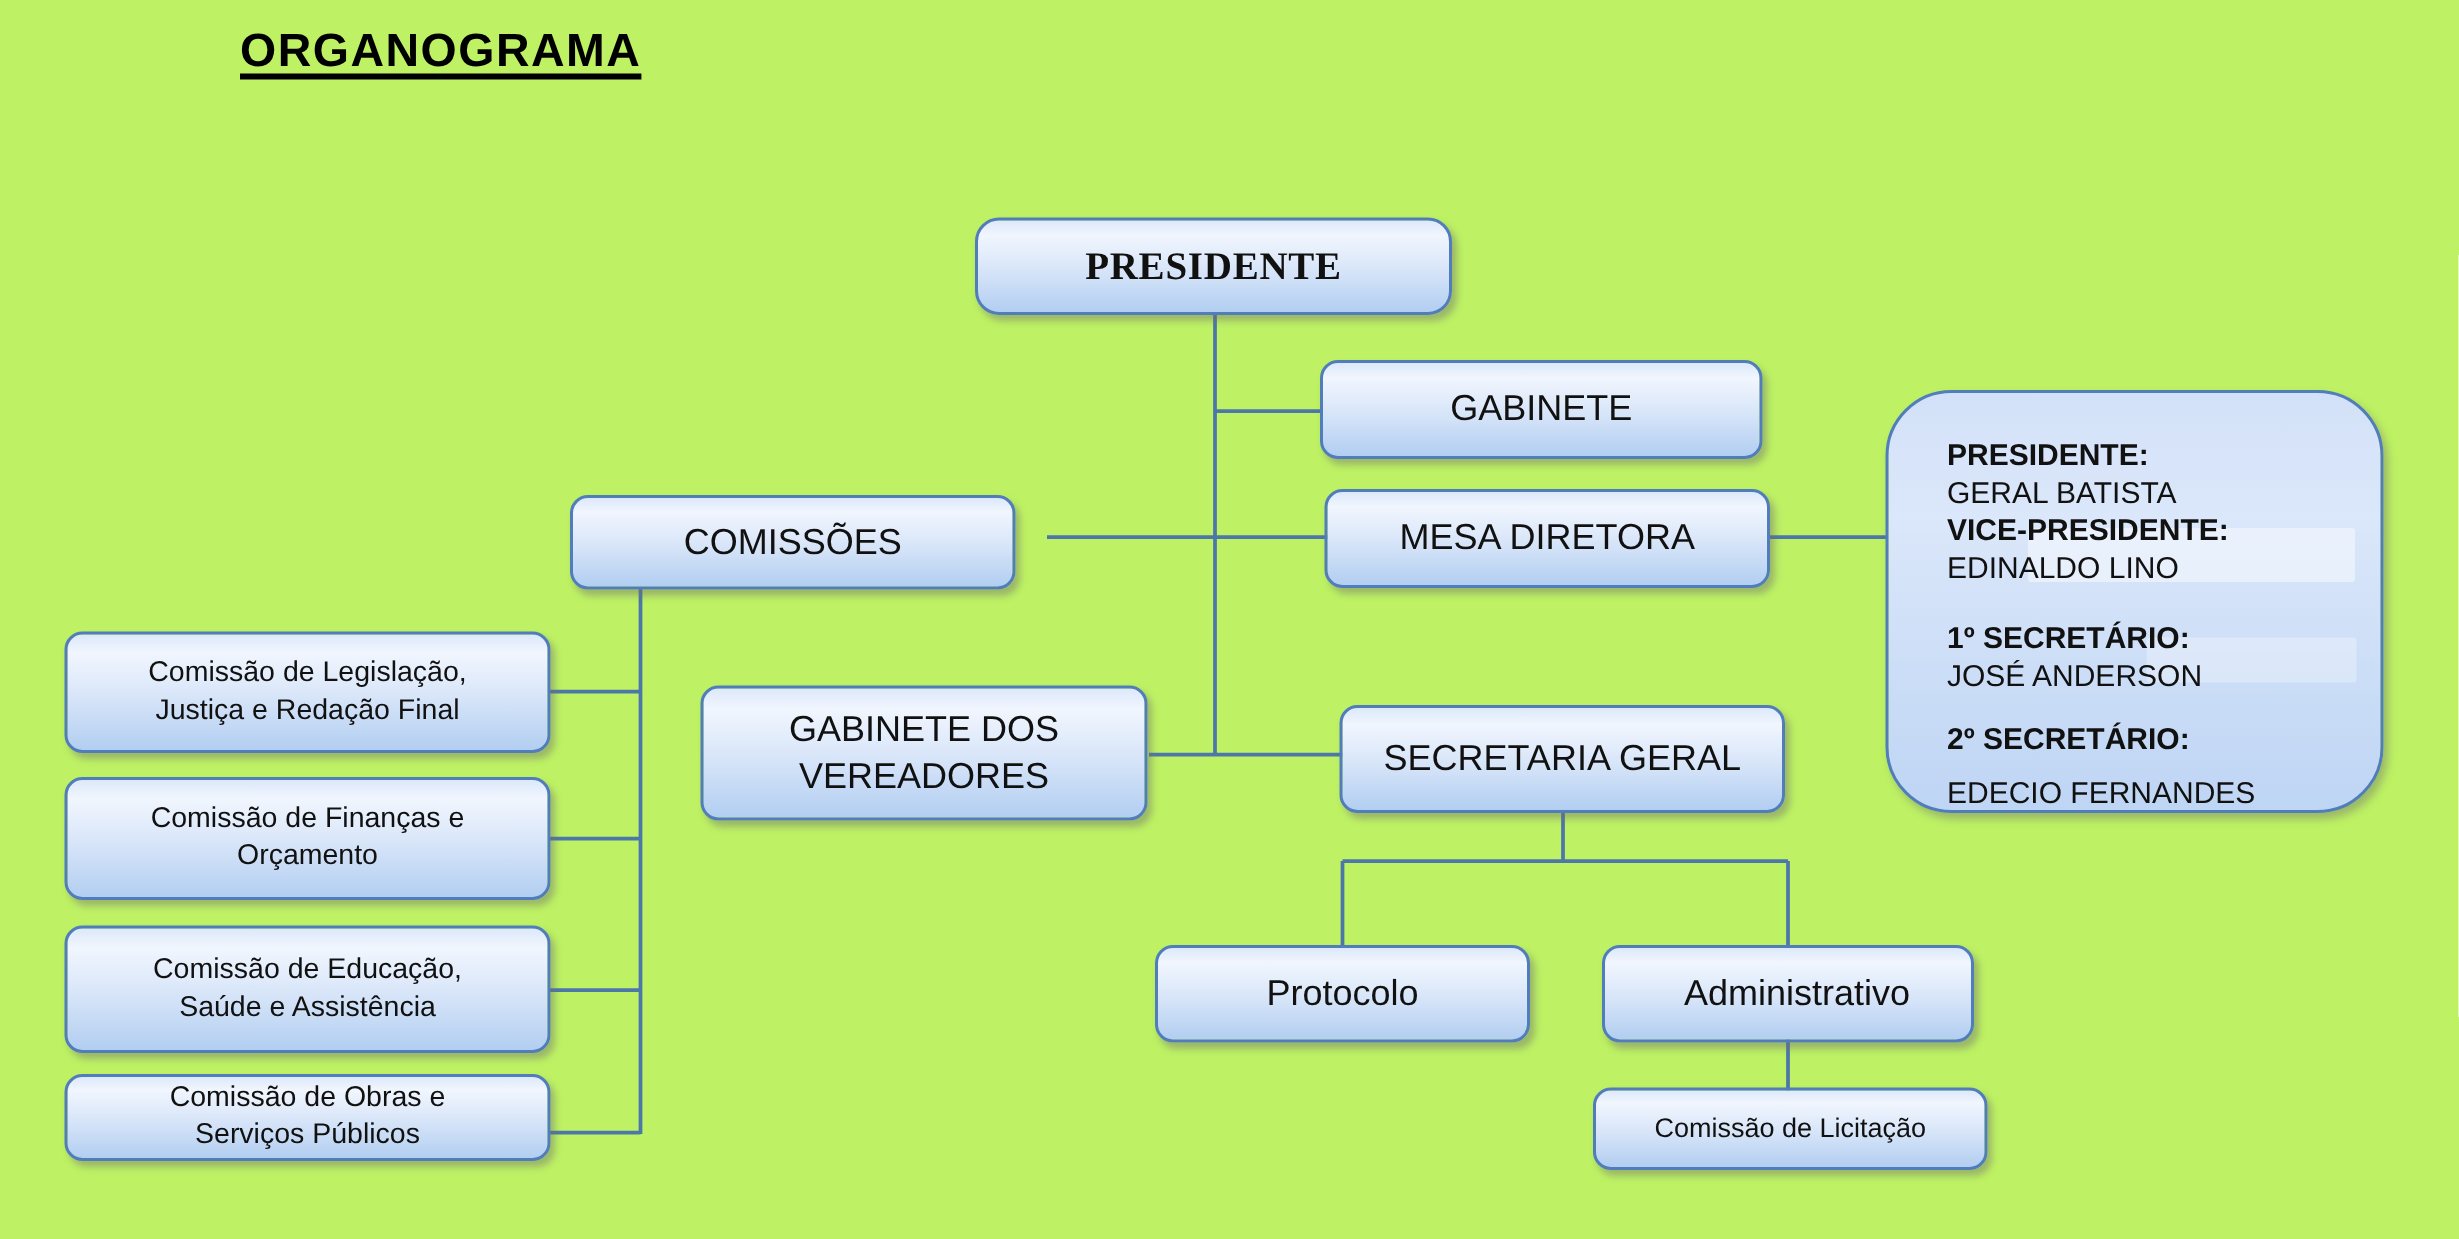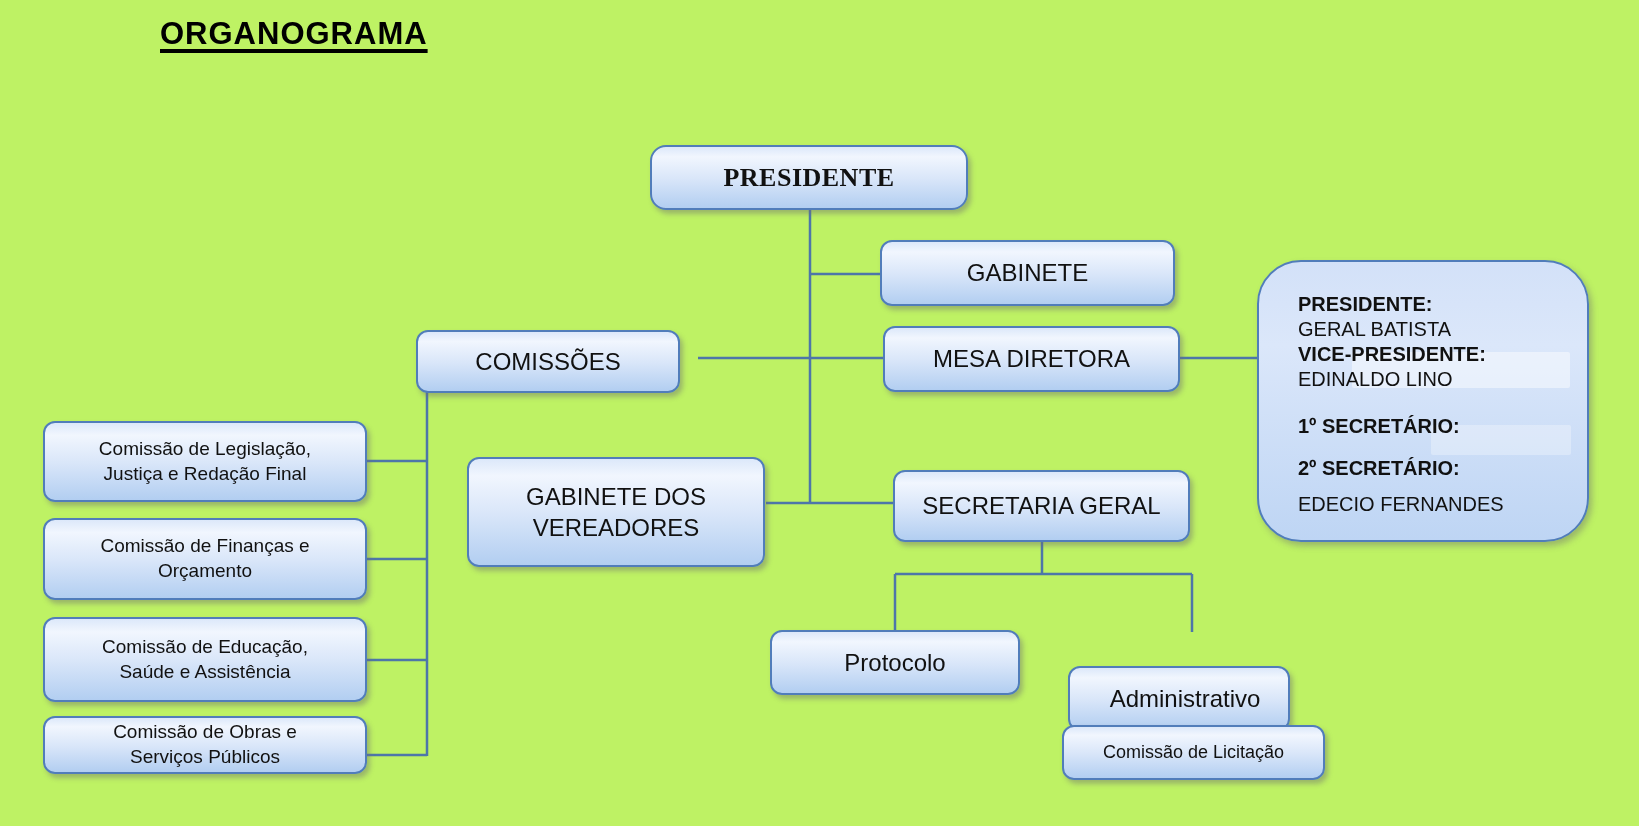--- a/index.html
+++ b/index.html
@@ -64,45 +64,46 @@
     <line x1="1192" y1="574" x2="1192" y2="632"></line>
     <line x1="1192" y1="693" x2="1192" y2="727"></line>
   </svg>
 
   <div class="node lvl1" style="left:650px;top:145px;width:318px;height:65px;">PRESIDENTE</div>
 
   <div class="node lvl2" style="left:880px;top:240px;width:295px;height:66px;">GABINETE</div>
 
   <div class="node lvl2" style="left:883px;top:326px;width:297px;height:66px;">MESA DIRETORA</div>
 
-  <div class="node lvl2" style="left:416px;top:330px;width:264px;height:63px;">COMISSÕES</div>
+  <div class="node lvl2" style="left:380px;top:330px;width:297px;height:63px;">COMISSÕES</div>
 
-  <div class="node lvl2" style="left:467px;top:457px;width:298px;height:110px;padding:0 28px;">GABINETE DOS VEREADORES</div>
+  <div class="node lvl2" style="left:467px;top:457px;width:298px;height:90px;padding:0 28px;">GABINETE DOS VEREADORES</div>
 
   <div class="node lvl2" style="left:893px;top:470px;width:297px;height:72px;">SECRETARIA GERAL</div>
 
   <div class="node small" style="left:43px;top:421px;width:324px;height:81px;padding:0 24px;">Comissão de Legislação, Justiça e Redação Final</div>
 
   <div class="node small" style="left:43px;top:518px;width:324px;height:82px;padding:0 44px;">Comissão de Finanças e Orçamento</div>
 
   <div class="node small" style="left:43px;top:617px;width:324px;height:85px;padding:0 34px;">Comissão de Educação, Saúde e Assistência</div>
 
   <div class="node small" style="left:43px;top:716px;width:324px;height:58px;padding:0 44px;">Comissão de Obras e Serviços Públicos</div>
 
   <div class="node lvl2" style="left:770px;top:630px;width:250px;height:65px;">Protocolo</div>
 
-  <div class="node lvl2" style="left:1068px;top:666px;width:222px;height:65px;padding-left:12px;">Administrativo</div>
+  <div class="node lvl2" style="left:1068px;top:630px;width:248px;height:65px;padding-left:12px;">Administrativo</div>
 
   <div class="node tiny" style="left:1062px;top:725px;width:263px;height:55px;">Comissão de Licitação</div>
 
   <div id="panel">
     <div class="patch" style="left:93px;top:90px;width:218px;height:36px;"></div>
     <div class="patch" style="left:172px;top:163px;width:140px;height:30px;background:rgba(255,255,255,0.3);"></div>
     <div class="p-role">PRESIDENTE:</div>
     <div class="p-name">GERAL BATISTA</div>
     <div class="p-role">VICE-PRESIDENTE:</div>
     <div class="p-name">EDINALDO LINO</div>
     <div class="p-role gap1">1º SECRETÁRIO:</div>
+    <div class="p-name">JOSÉ ANDERSON</div>
     <div class="p-role gap2">2º SECRETÁRIO:</div>
     <div class="p-name gap3">EDECIO FERNANDES</div>
   </div>
 
 </div>
 
 </body></html>

